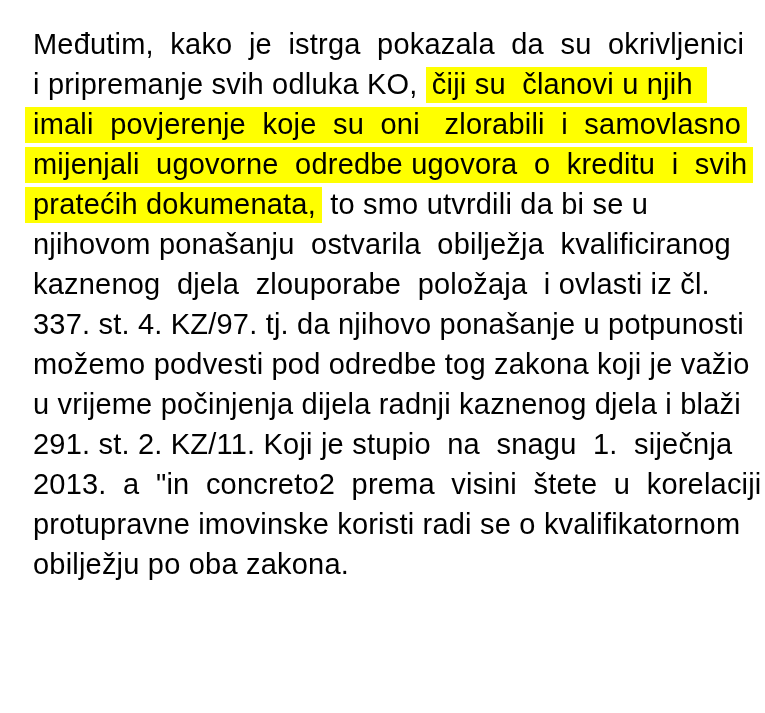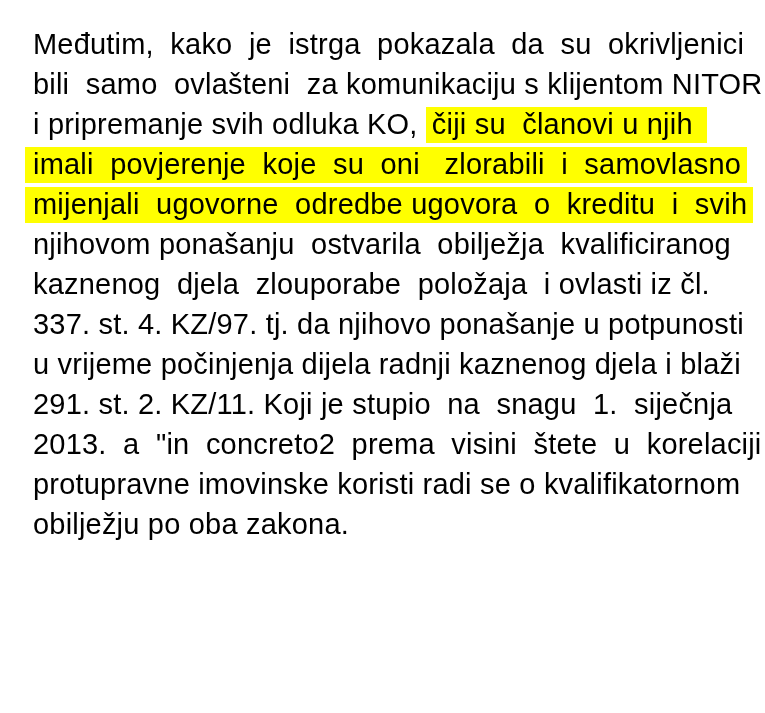--- a/index.html
+++ b/index.html
@@ -37,26 +37,27 @@
     margin-left: -8px;
     padding-left: 8px;
   }
 </style>
 </head>
 <body>
 
 <div class="page">
   <div id="paragraph">
       <div class="text-line"><span class="seg">Međutim,  kako  je  istrga  pokazala  da  su  okrivljenici</span></div>
-      <div class="text-line"><span class="seg">bili  samo  ovlašteni  za komunikaciju s klijentom NITOR</span></div>
       <div class="text-line"><span class="seg">i pripremanje svih odluka KO, </span><span class="seg hl">čiji su  članovi u njih </span></div>
       <div class="text-line"><span class="seg hl">imali  povjerenje  koje  su  oni   zlorabili  i  samovlasno</span></div>
       <div class="text-line"><span class="seg hl">mijenjali  ugovorne  odredbe ugovora  o  kreditu  i  svih</span></div>
+      <div class="text-line"><span class="seg hl">pratećih dokumenata,</span><span class="seg"> to smo utvrdili da bi se u</span></div>
       <div class="text-line"><span class="seg">njihovom ponašanju  ostvarila  obilježja  kvalificiranog</span></div>
       <div class="text-line"><span class="seg">kaznenog  djela  zlouporabe  položaja  i ovlasti iz čl.</span></div>
       <div class="text-line"><span class="seg">337. st. 4. KZ/97. tj. da njihovo ponašanje u potpunosti</span></div>
+      <div class="text-line"><span class="seg">možemo podvesti pod odredbe tog zakona koji je važio</span></div>
       <div class="text-line"><span class="seg">u vrijeme počinjenja dijela radnji kaznenog djela i blaži</span></div>
       <div class="text-line"><span class="seg">291. st. 2. KZ/11. Koji je stupio  na  snagu  1.  siječnja</span></div>
       <div class="text-line"><span class="seg">2013.  a  "in  concreto2  prema  visini  štete  u  korelaciji</span></div>
       <div class="text-line"><span class="seg">protupravne imovinske koristi radi se o kvalifikatornom</span></div>
       <div class="text-line"><span class="seg">obilježju po oba zakona.</span></div>
     </div>
 </div>
 
 </body></html>

